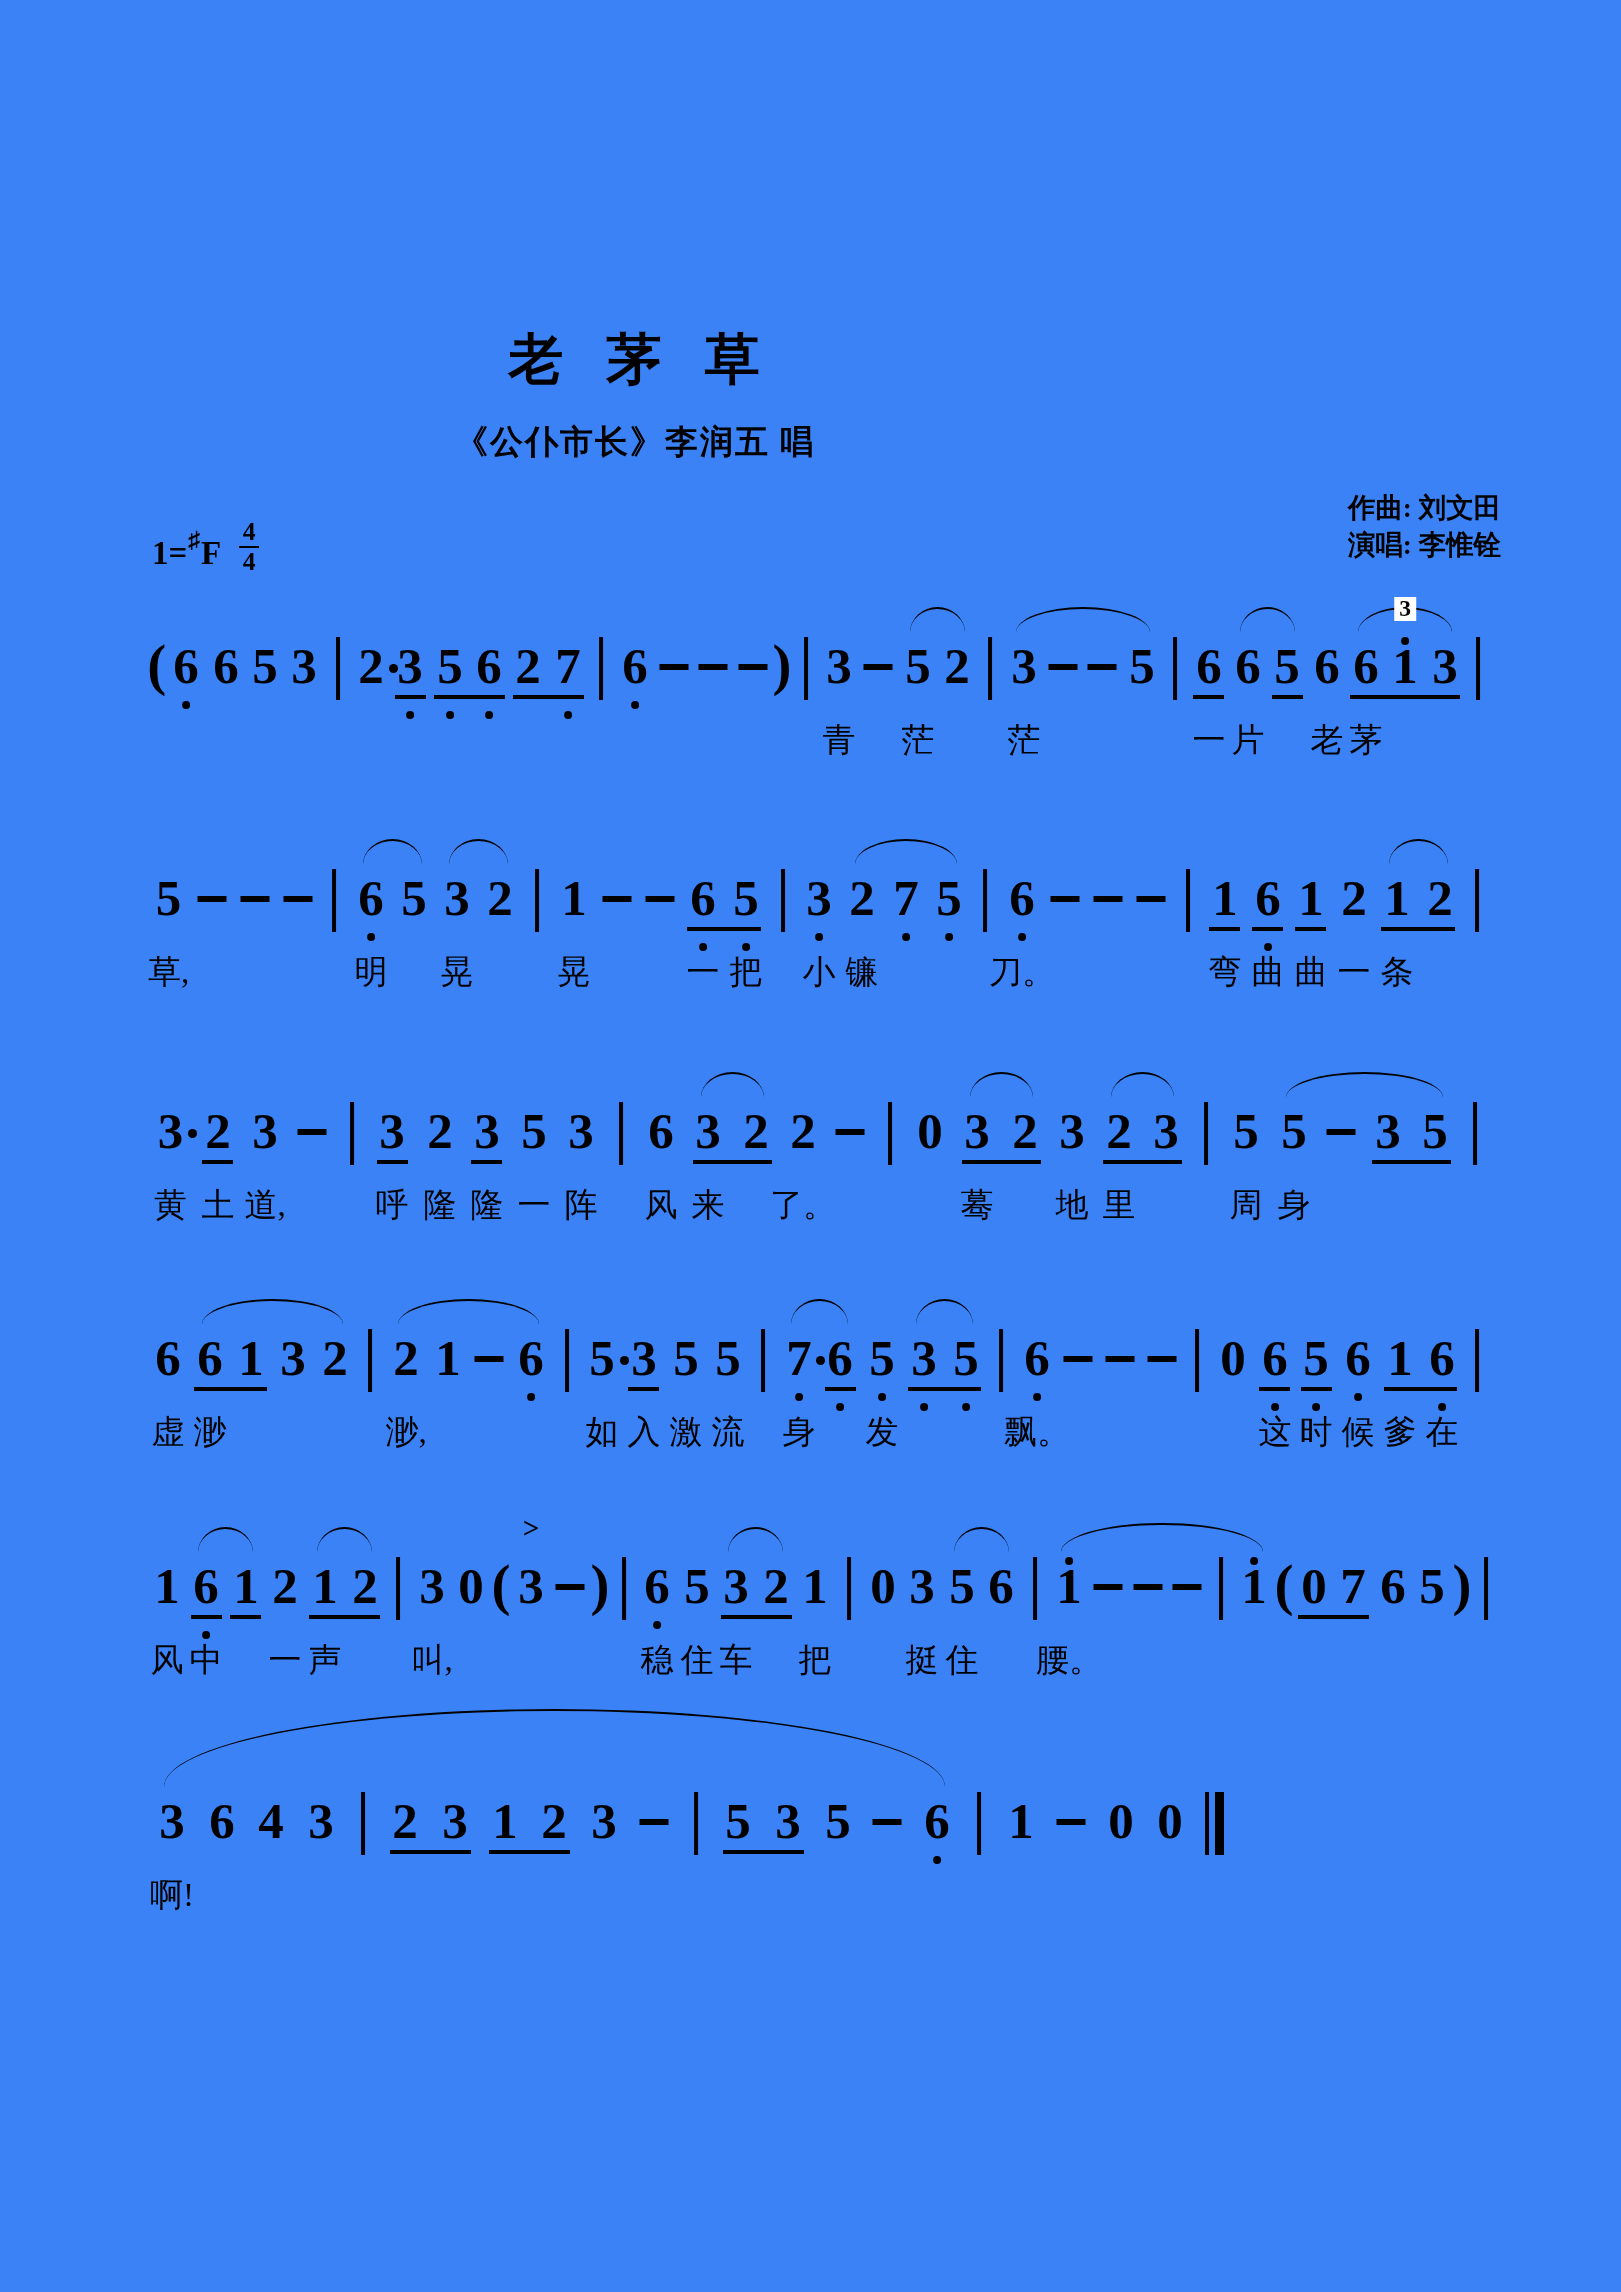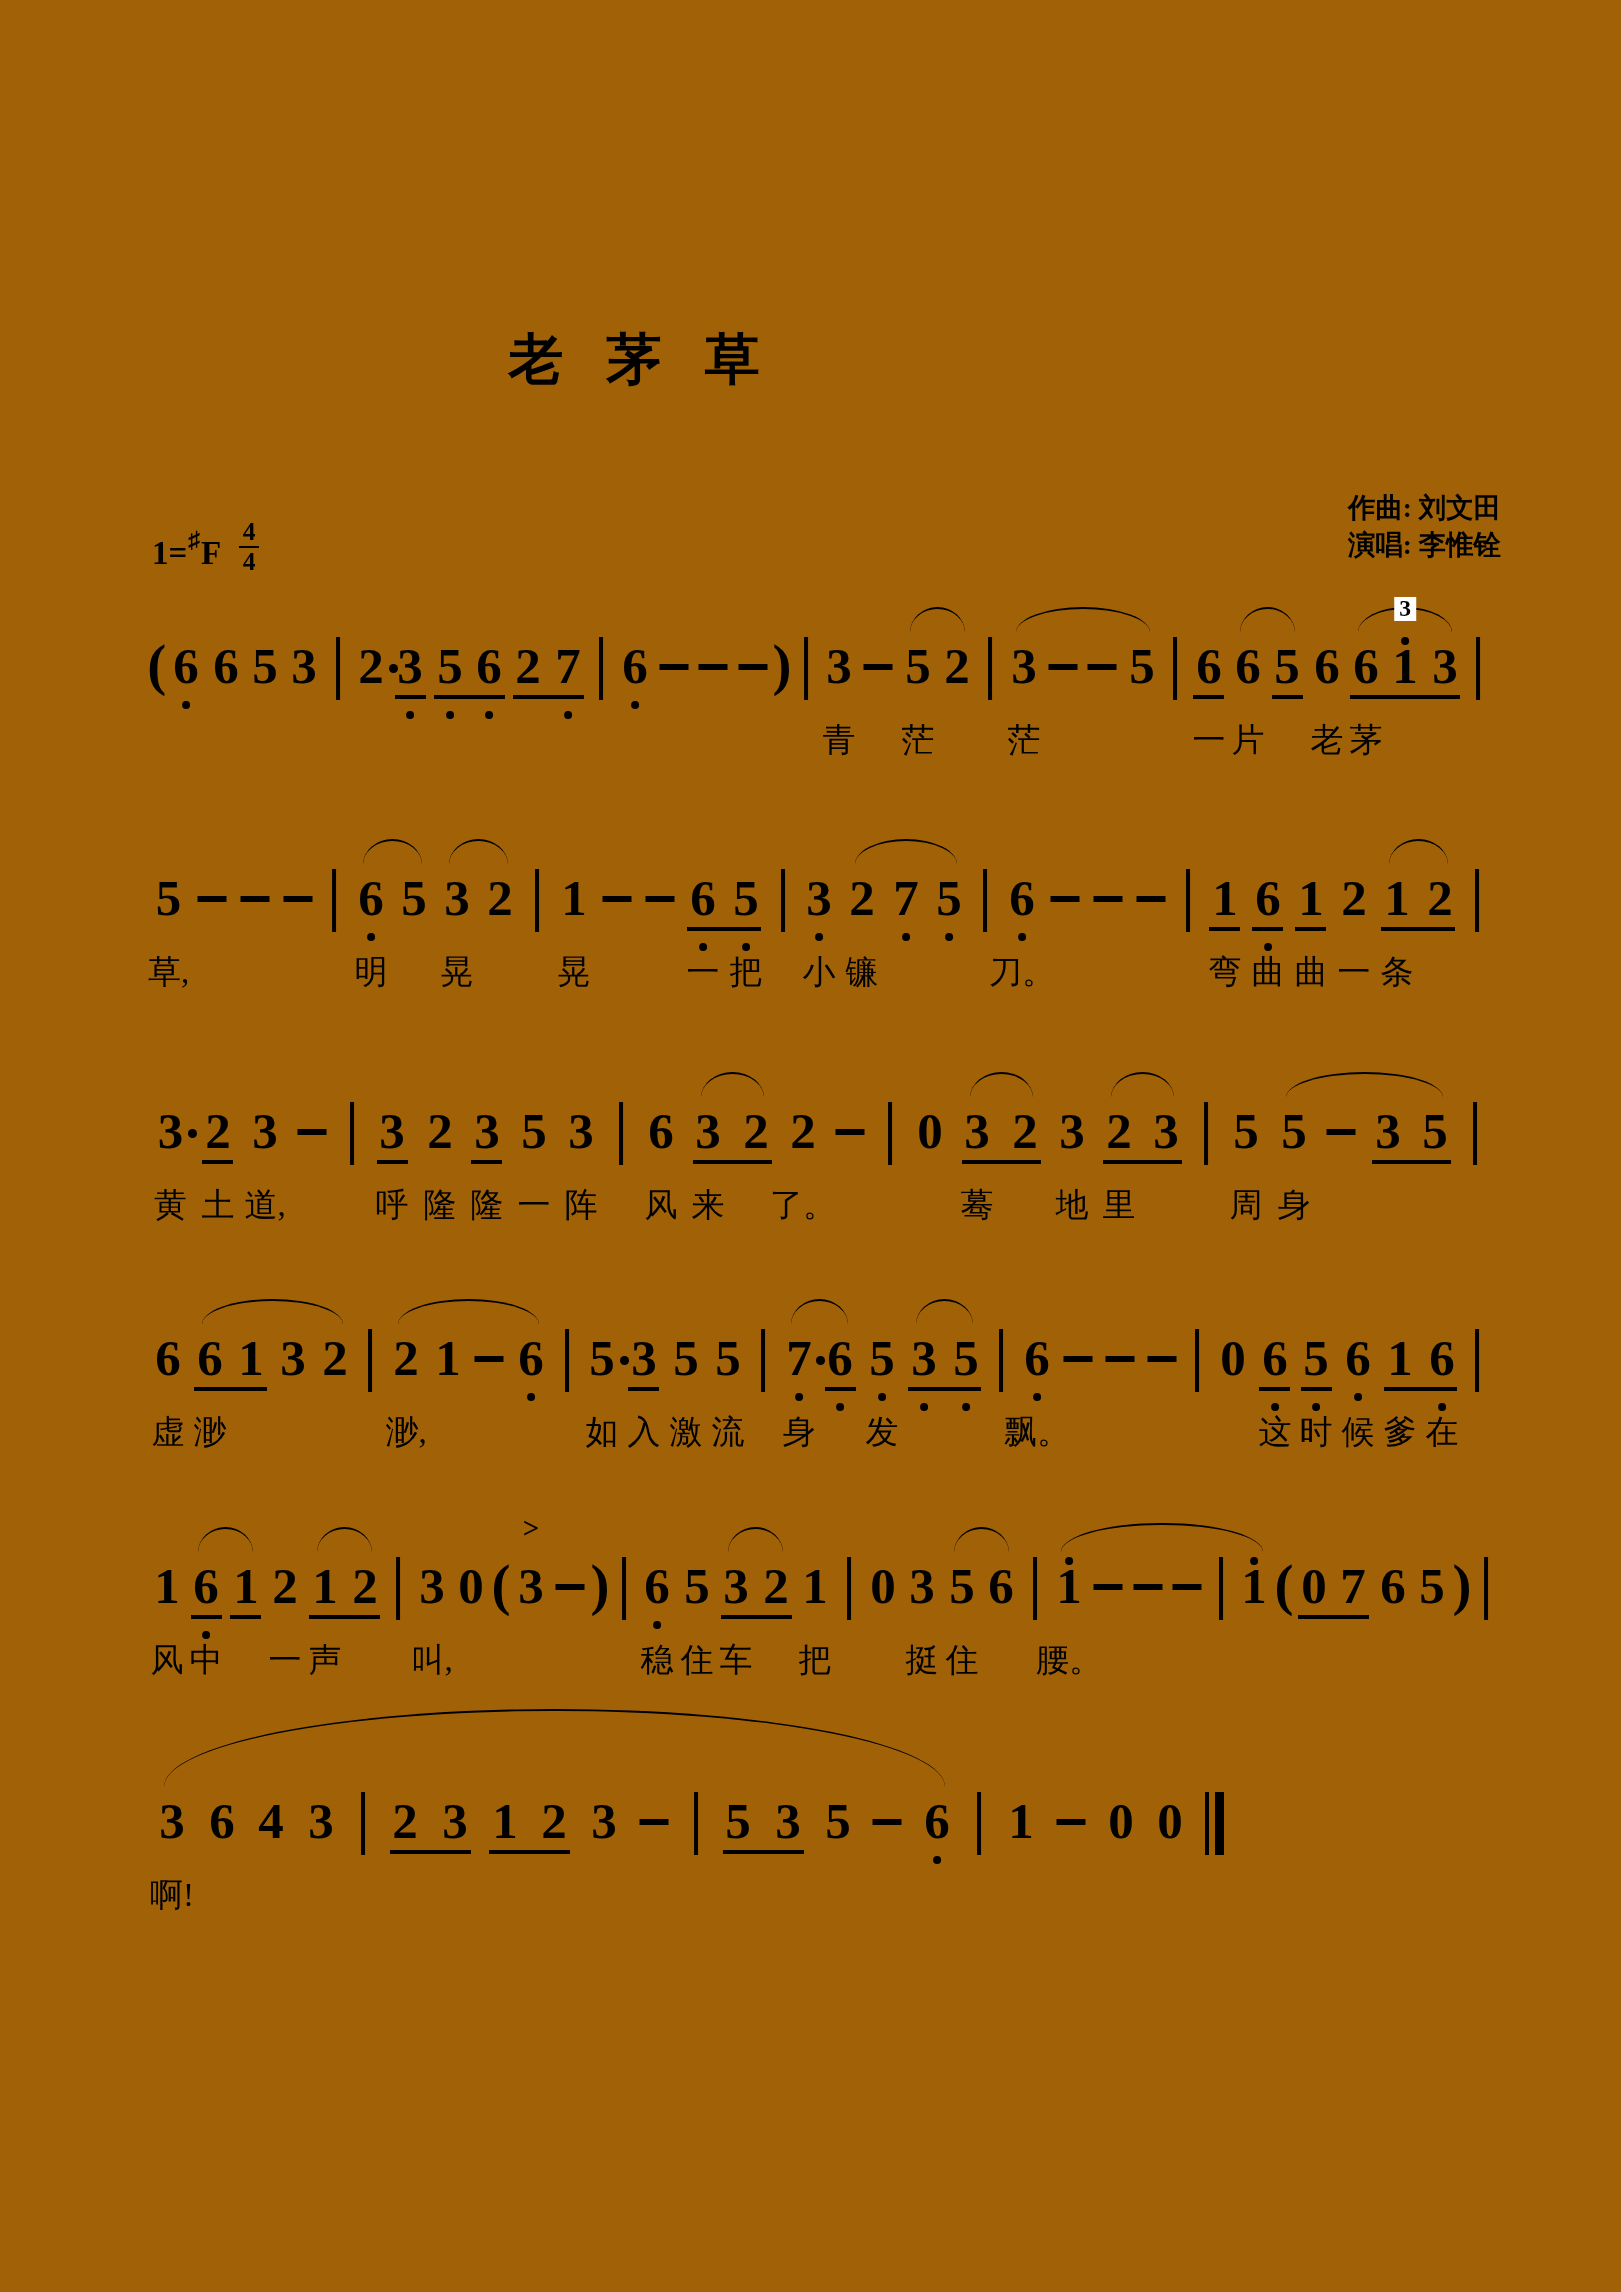--- a/index.html
+++ b/index.html
@@ -1,20 +1,20 @@
 <!DOCTYPE html>
 <html><head>
 <meta charset="utf-8">
 <style>
   html,body{margin:0;padding:0;background:#e8e8e8;}
   .page{
     position:relative;
     width:1621px;
     height:2293px;
-    background:#a16207;
+    background:#3b82f6;
     color:#000;
     overflow:hidden;
     font-family:"Liberation Serif","DejaVu Serif",serif;
   }
   
   .title{
     position:absolute; left:635px; top:323px; transform:translateX(-50%);
     font-size:55px; font-weight:bold; white-space:pre; word-spacing:25.5px;
     letter-spacing:2px;
   }
@@ -71,20 +71,21 @@
   .lyric{
     position:absolute; transform:translateX(-50%);
     font-size:33px; line-height:39px; white-space:nowrap;
   }
 </style>
 </head>
 <body>
 
 <div class="page">
   <div class="title">老 茅 草</div>
+  <div class="subtitle">《公仆市长》李润五 唱</div>
   <div class="credits"><span>作曲: 刘文田</span><br><span>演唱: 李惟铨</span></div>
   <div class="keysig">
     <span>1=</span><span class="sharp">♯</span><span>F</span><span class="meter"><span class="m-top">4</span><span class="m-bot">4</span></span>
   </div>
   <div id="score">
       <div class="system" style="top: 521px; width: 1345px;">
         <div class="paren" style="left: 9.8px; top: 116px;">(</div>
         <div class="note" style="left: 39px; top: 118px;">6</div>
         <div class="odot" style="left: 39px; top: 180px;"></div>
         <div class="note" style="left: 79px; top: 118px;">6</div>

